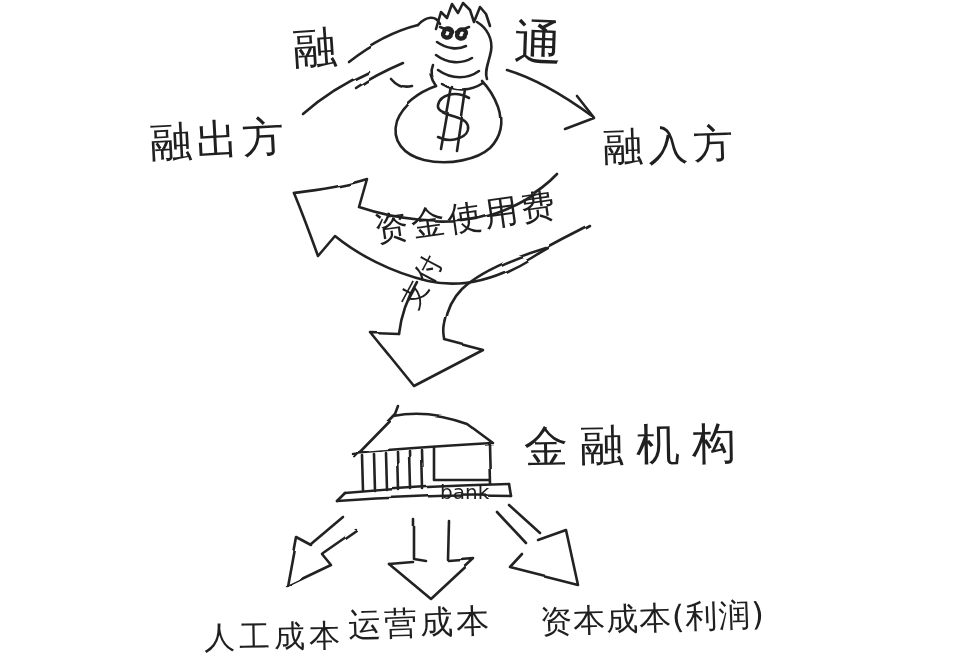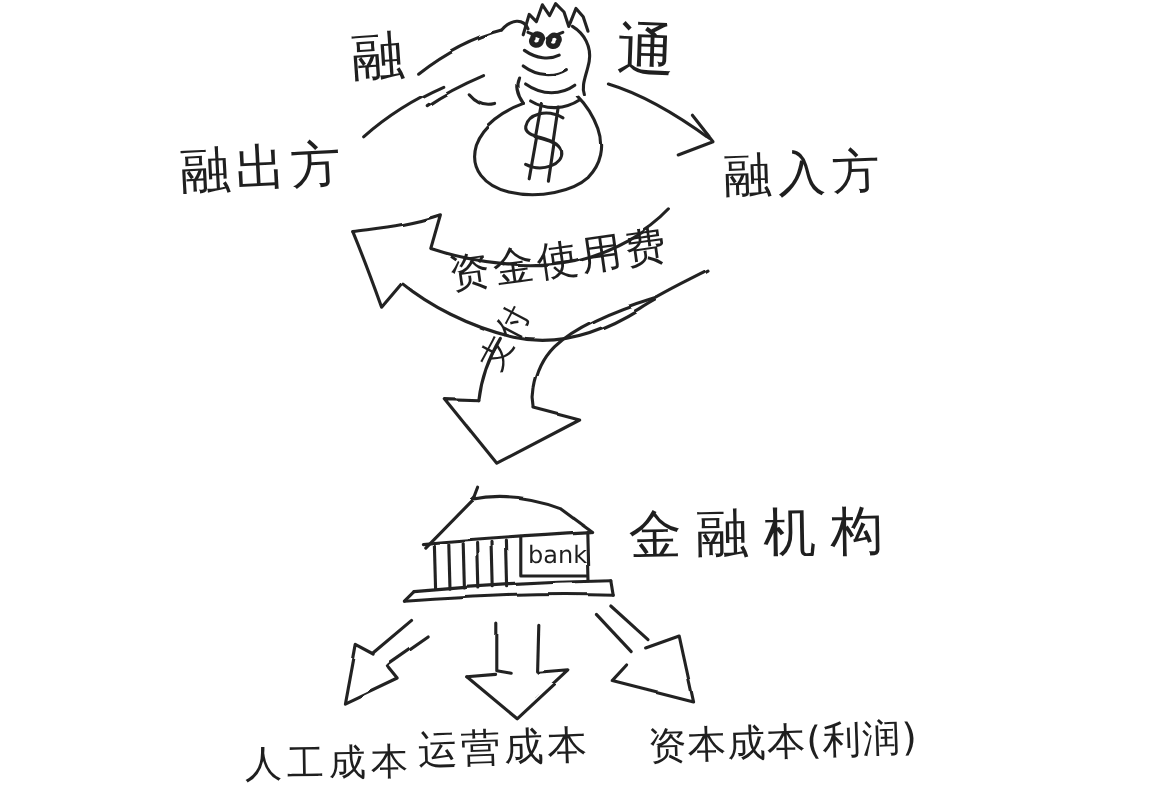--- a/index.html
+++ b/index.html
@@ -133,21 +133,21 @@
   <div class="lbl" style="left:150px;top:119px;font-size:42px;letter-spacing:4px;transform:rotate(-3deg);">融出方</div>
 
   <div class="lbl" style="left:603px;top:125px;font-size:40px;letter-spacing:5px;transform:rotate(-2deg);">融入方</div>
 
   <div class="lbl" style="left:372px;top:213px;font-size:34px;letter-spacing:3px;transform:rotate(-8deg);transform-origin:left top;">资金使用费</div>
 
   <div class="lbl" style="left:396px;top:300px;font-size:27px;letter-spacing:2px;transform:rotate(-62deg);transform-origin:left top;">支付</div>
 
   <div class="lbl" style="left:524px;top:423px;font-size:44px;letter-spacing:12px;transform:rotate(-1deg);">金融机构</div>
 
-  <div class="lbl" style="left:440px;top:452px;font-size:20px;">bank</div>
+  <div class="lbl" style="left:440px;top:482px;font-size:20px;">bank</div>
 
   <div class="lbl" style="left:204px;top:621px;font-size:31px;letter-spacing:4px;transform:rotate(-1deg);">人工成本</div>
 
   <div class="lbl" style="left:348px;top:606px;font-size:33px;letter-spacing:3px;transform:rotate(-2deg);">运营成本</div>
 
   <div class="lbl" style="left:540px;top:602px;font-size:32px;letter-spacing:1px;transform:rotate(-2deg);">资本成本(利润)</div>
 
 </div>
 
 </body></html>

